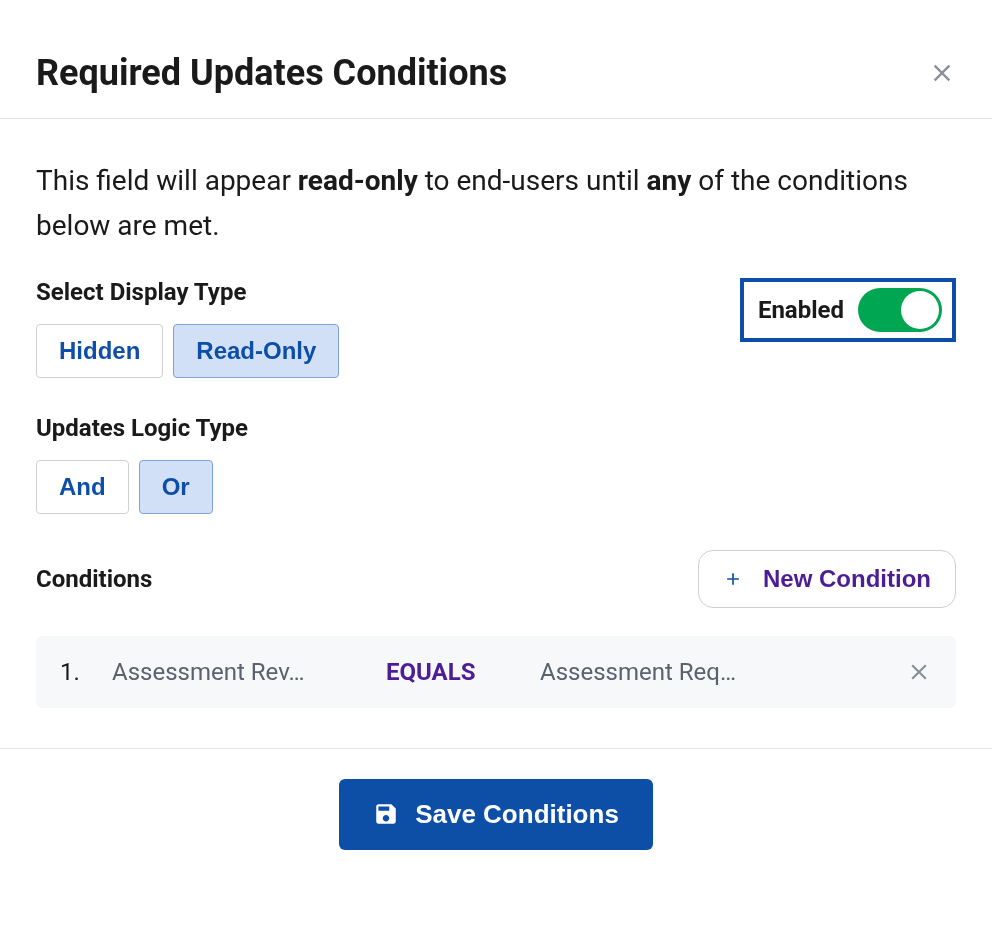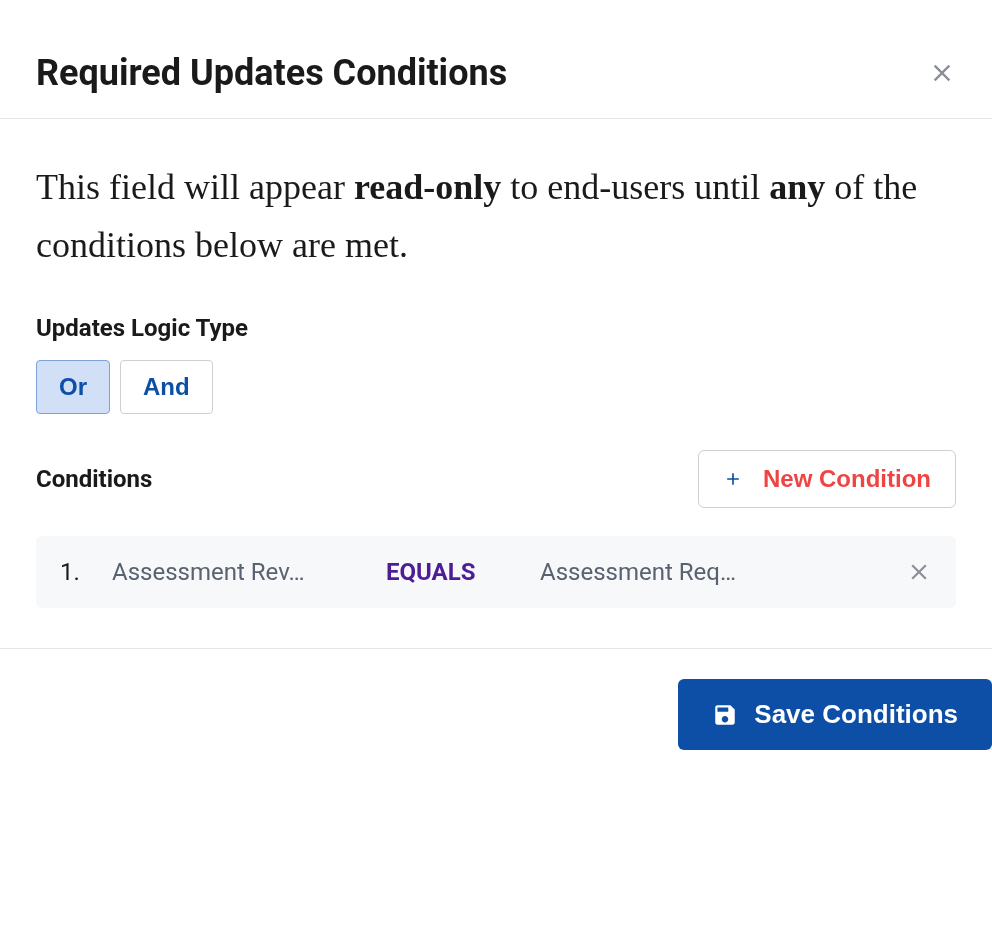--- a/index.html
+++ b/index.html
@@ -35,25 +35,24 @@
     }
     .close-icon svg {
       width: 100%;
       height: 100%;
       display: block;
     }
     .modal-body {
       padding: 40px 36px 40px 36px;
     }
     .description {
-      font-size: 36px;
+      font-size: 28px;
       line-height: 1.6;
       color: #1a1a1a;
-      margin-bottom: 40px;
-      font-family: Liberation Serif, serif;
+      margin-bottom: 29px;
     }
     .description b {
       font-weight: 700;
     }
     .section-with-toggle {
       display: flex;
       justify-content: space-between;
       align-items: flex-start;
     }
     .section-left {
@@ -126,24 +125,24 @@
       font-weight: 700;
       color: #1a1a1a;
     }
     .new-condition-btn {
       display: flex;
       align-items: center;
       gap: 20px;
       padding: 14px 24px;
       font-size: 24px;
       font-weight: 700;
-      color: #ef4444;
+      color: #4c1d95;
       background: #fff;
       border: 1px solid #d0d0d0;
-      border-radius: 6px;
+      border-radius: 15px;
       cursor: pointer;
     }
     .plus-icon {
       width: 20px;
       height: 20px;
       color: #0d4ea6;
     }
     .plus-icon svg {
       width: 100%;
       height: 100%;
@@ -193,21 +192,21 @@
     }
     .condition-delete svg {
       width: 100%;
       height: 100%;
       display: block;
     }
     .modal-footer {
       border-top: 1px solid #e5e5e5;
       padding: 30px 0 30px 0;
       display: flex;
-      justify-content: flex-end;
+      justify-content: center;
     }
     .save-button {
       display: flex;
       align-items: center;
       gap: 16px;
       padding: 20px 34px;
       font-size: 26px;
       font-weight: 700;
       color: #fff;
       background: #0d4ea6;
@@ -236,25 +235,40 @@
         <path d="M19 6.41L17.59 5 12 10.59 6.41 5 5 6.41 10.59 12 5 17.59 6.41 19 12 13.41 17.59 19 19 17.59 13.41 12z"></path>
       </svg>
   </span>
 </div>
 
 <div class="modal-body">
   <p class="description">
     <span>This field will appear </span><b>read-only</b><span> to end-users until </span><b>any</b><span> of the conditions below are met.</span>
   </p>
 
+  <div class="section-with-toggle">
+    <div class="section-left">
+      <div class="section-label">Select Display Type</div>
+      <div class="button-group">
+        <button class="toggle-button">Hidden</button>
+        <button class="toggle-button selected">Read-Only</button>
+      </div>
+    </div>
+    <div class="enabled-container">
+      <span class="enabled-label">Enabled</span>
+      <div class="switch">
+        <div class="switch-knob"></div>
+      </div>
+    </div>
+  </div>
 
   <div class="section-label">Updates Logic Type</div>
   <div class="button-group">
+    <button class="toggle-button">And</button>
     <button class="toggle-button selected">Or</button>
-    <button class="toggle-button">And</button>
   </div>
 
   <div class="conditions-header">
     <h2>Conditions</h2>
     <button class="new-condition-btn">
       <span class="plus-icon">
         <svg viewBox="0 0 24 24" fill="currentColor">
             <path d="M19 13h-6v6h-2v-6H5v-2h6V5h2v6h6v2z"></path>
           </svg>
       </span>

